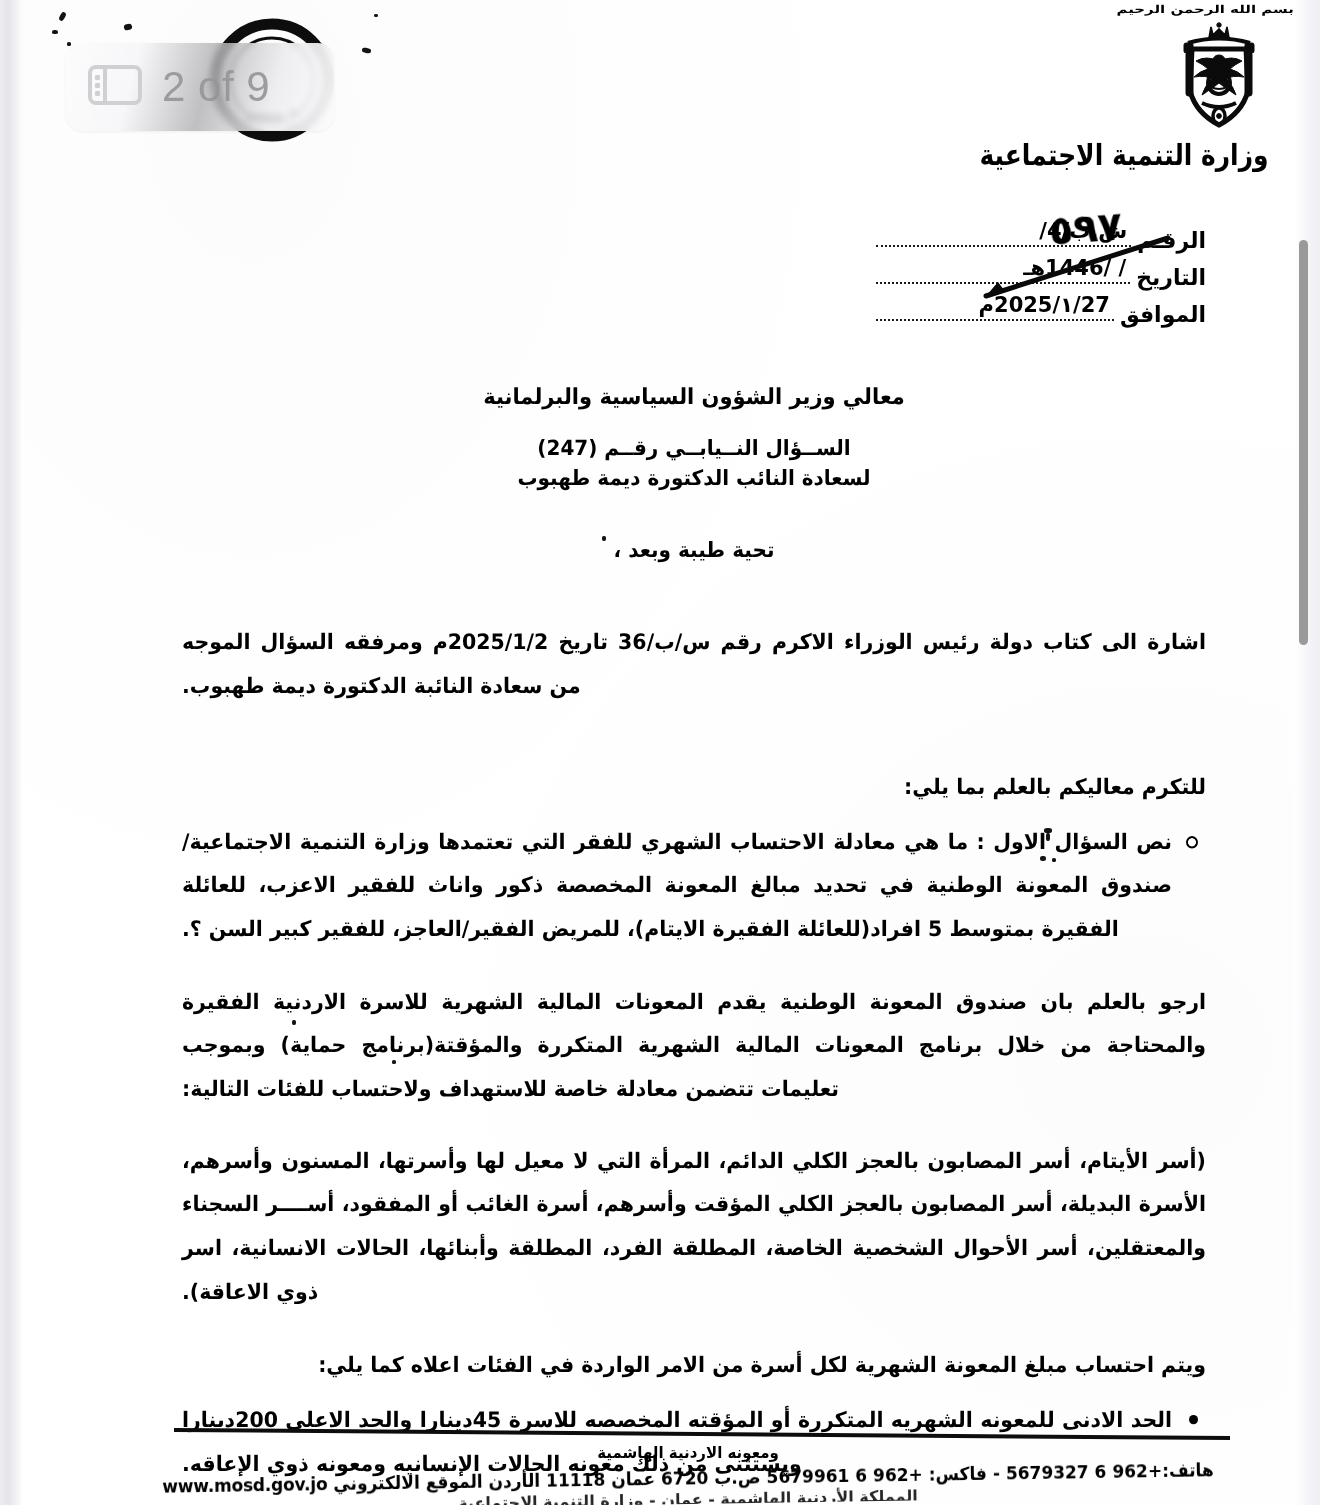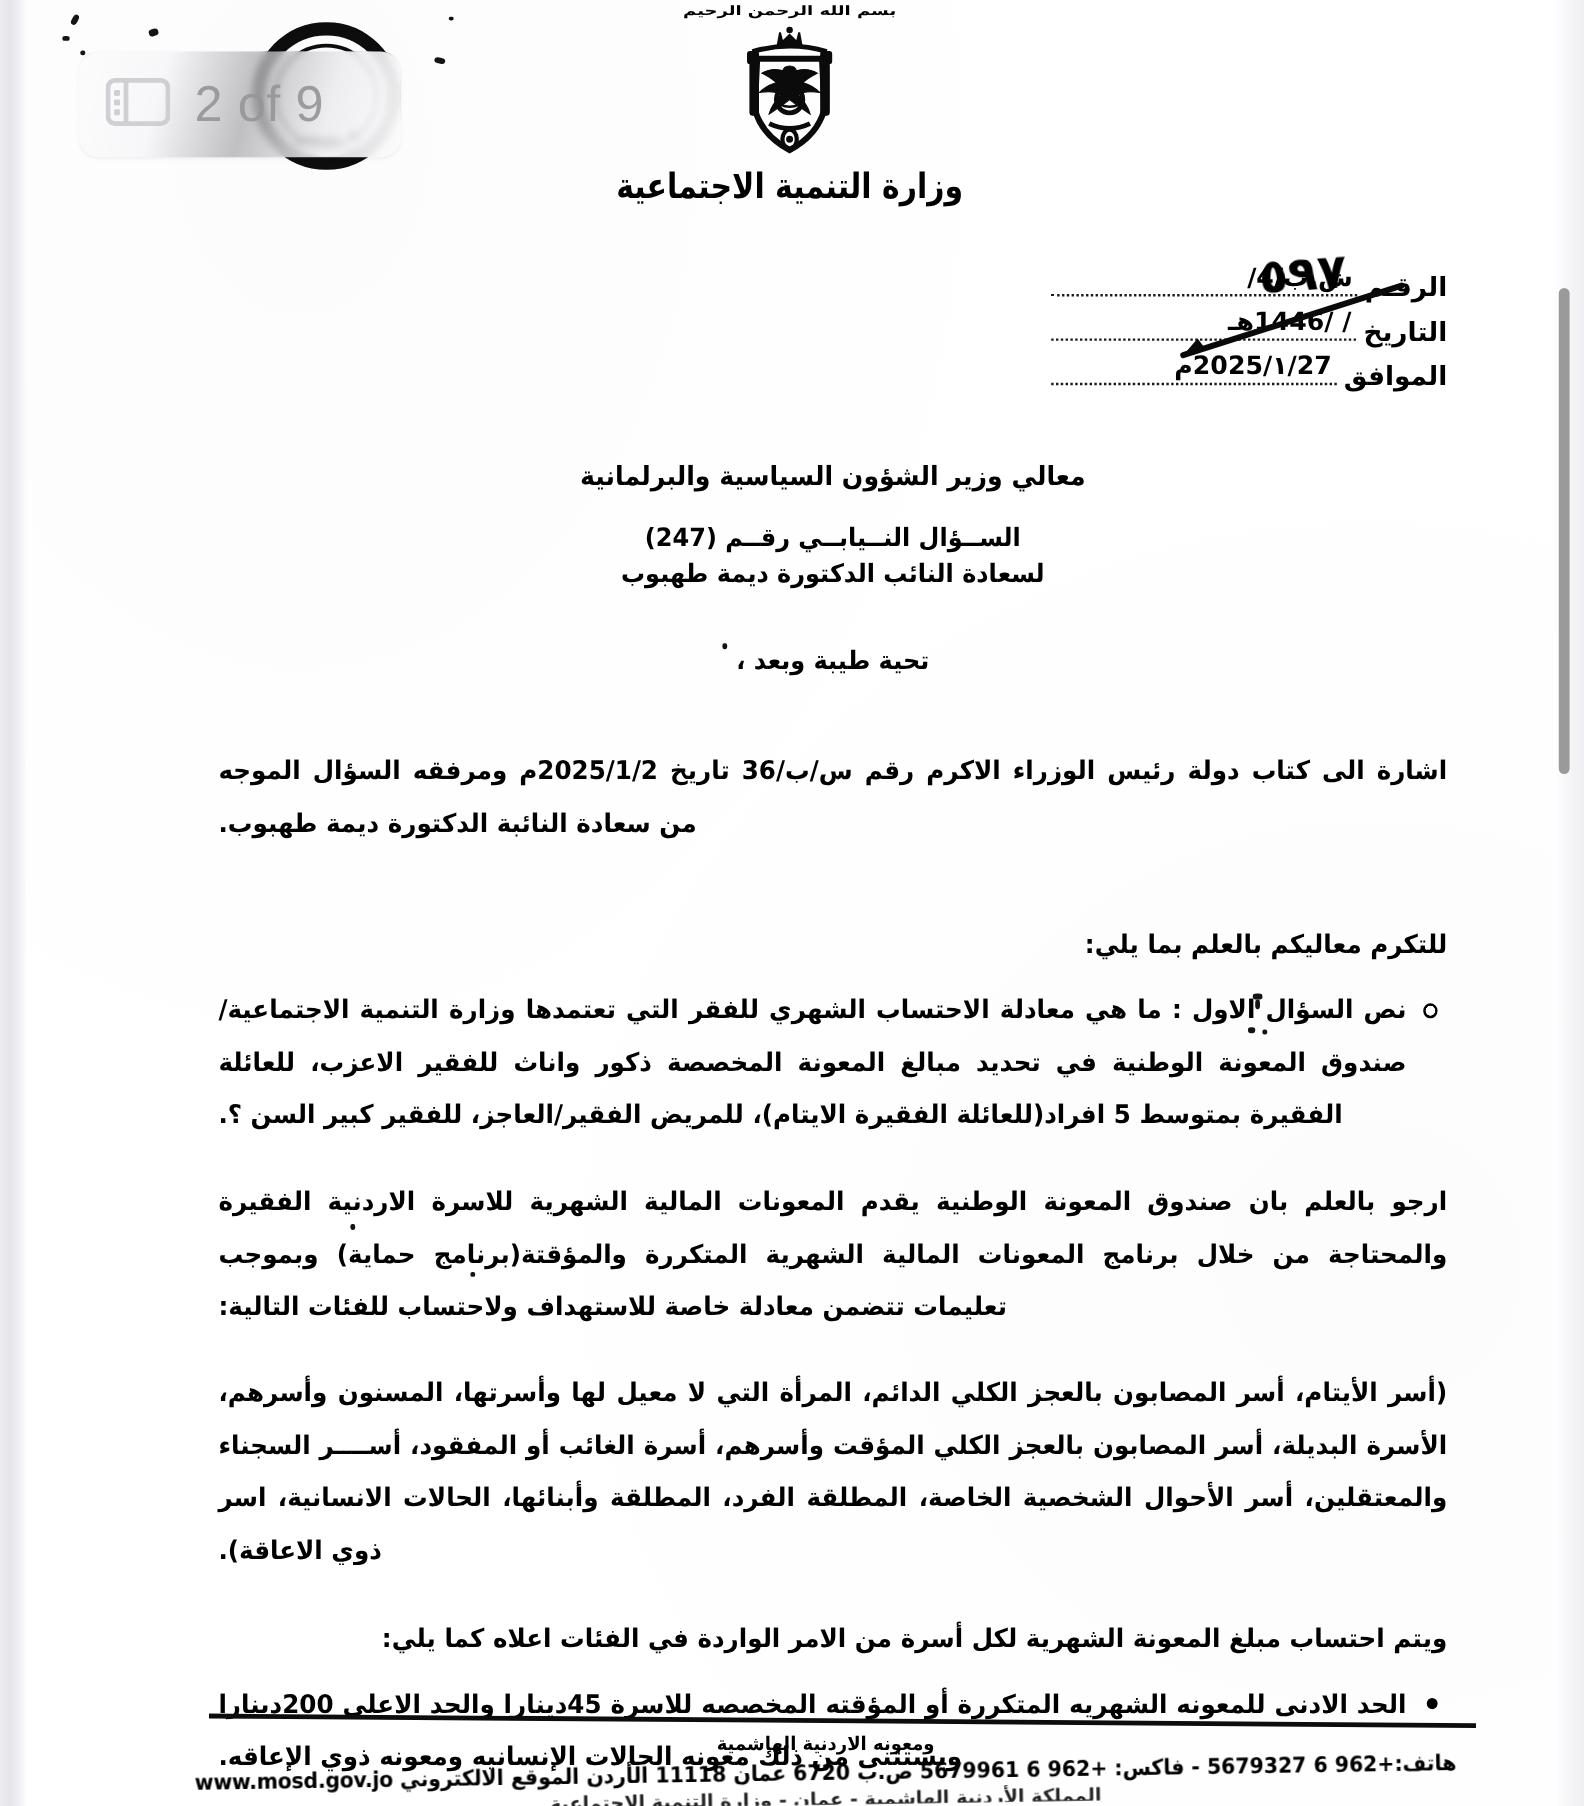--- a/index.html
+++ b/index.html
@@ -61,21 +61,21 @@
     font-family: "DejaVu Sans", sans-serif;
     font-weight: bold;
     -webkit-font-smoothing: none;
     text-rendering: geometricPrecision;
   }
 
   
   #masthead {
     position: absolute;
     left: 0; right: 0; top: 2px;
-    text-align: center;
+    text-align: right;
   }
   #basmala {
     font-size: 15px;
     letter-spacing: -1px;
     line-height: 1;
     color: #111;
     font-weight: bold;
     filter: blur(0.35px) contrast(1.4);
     transform: scaleY(0.72);
   }

